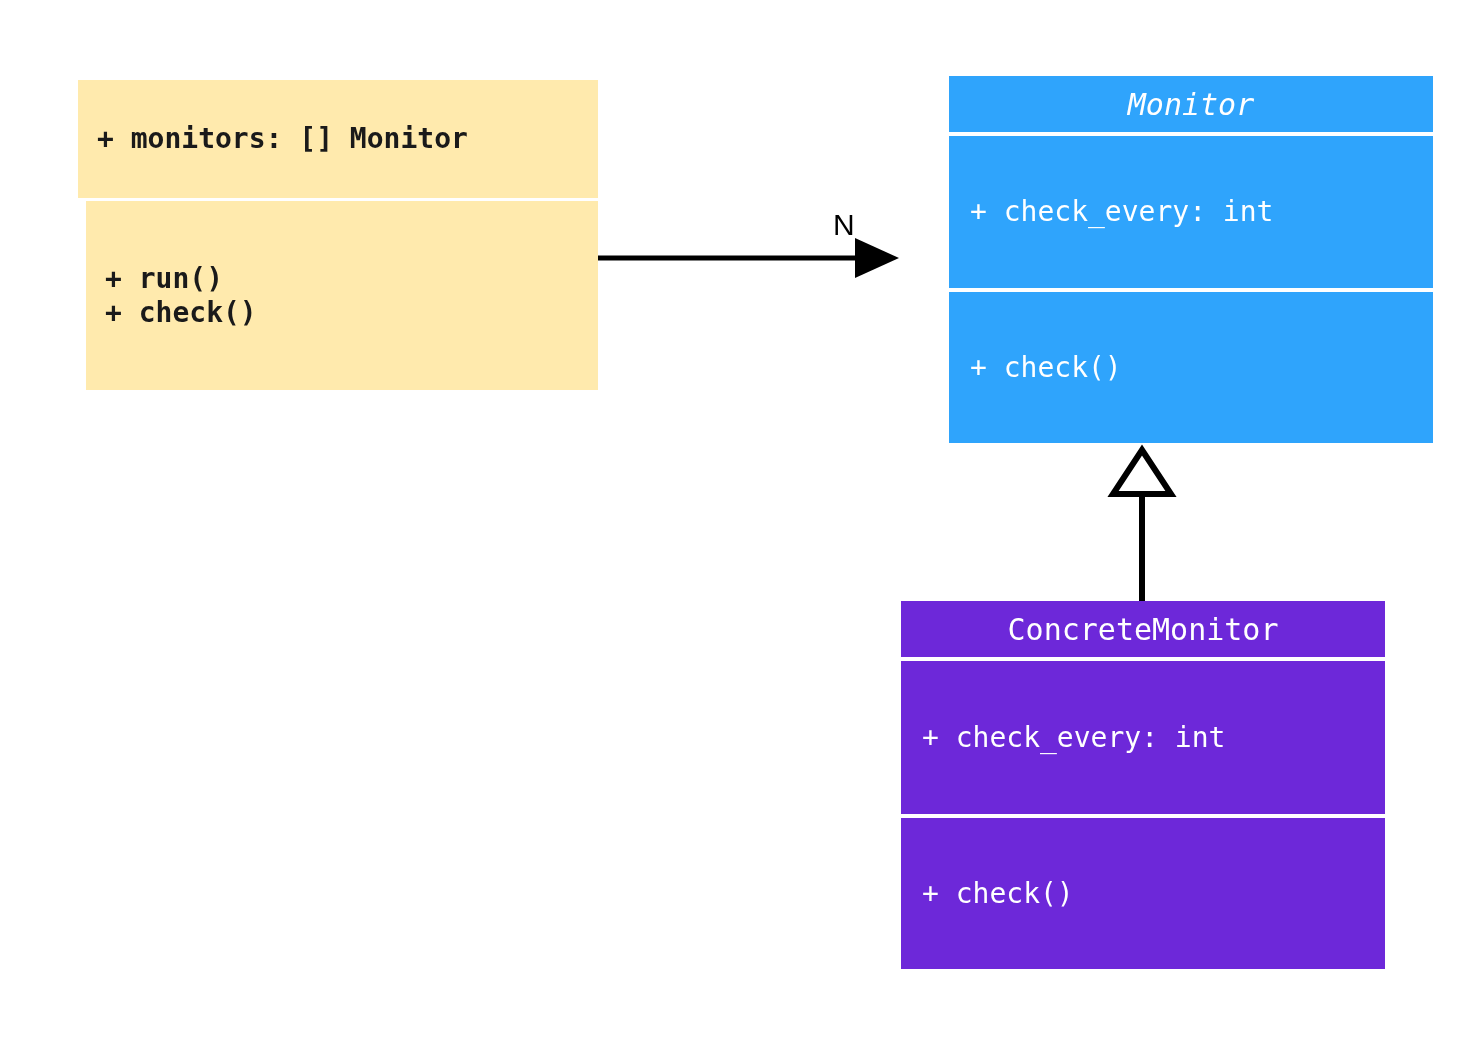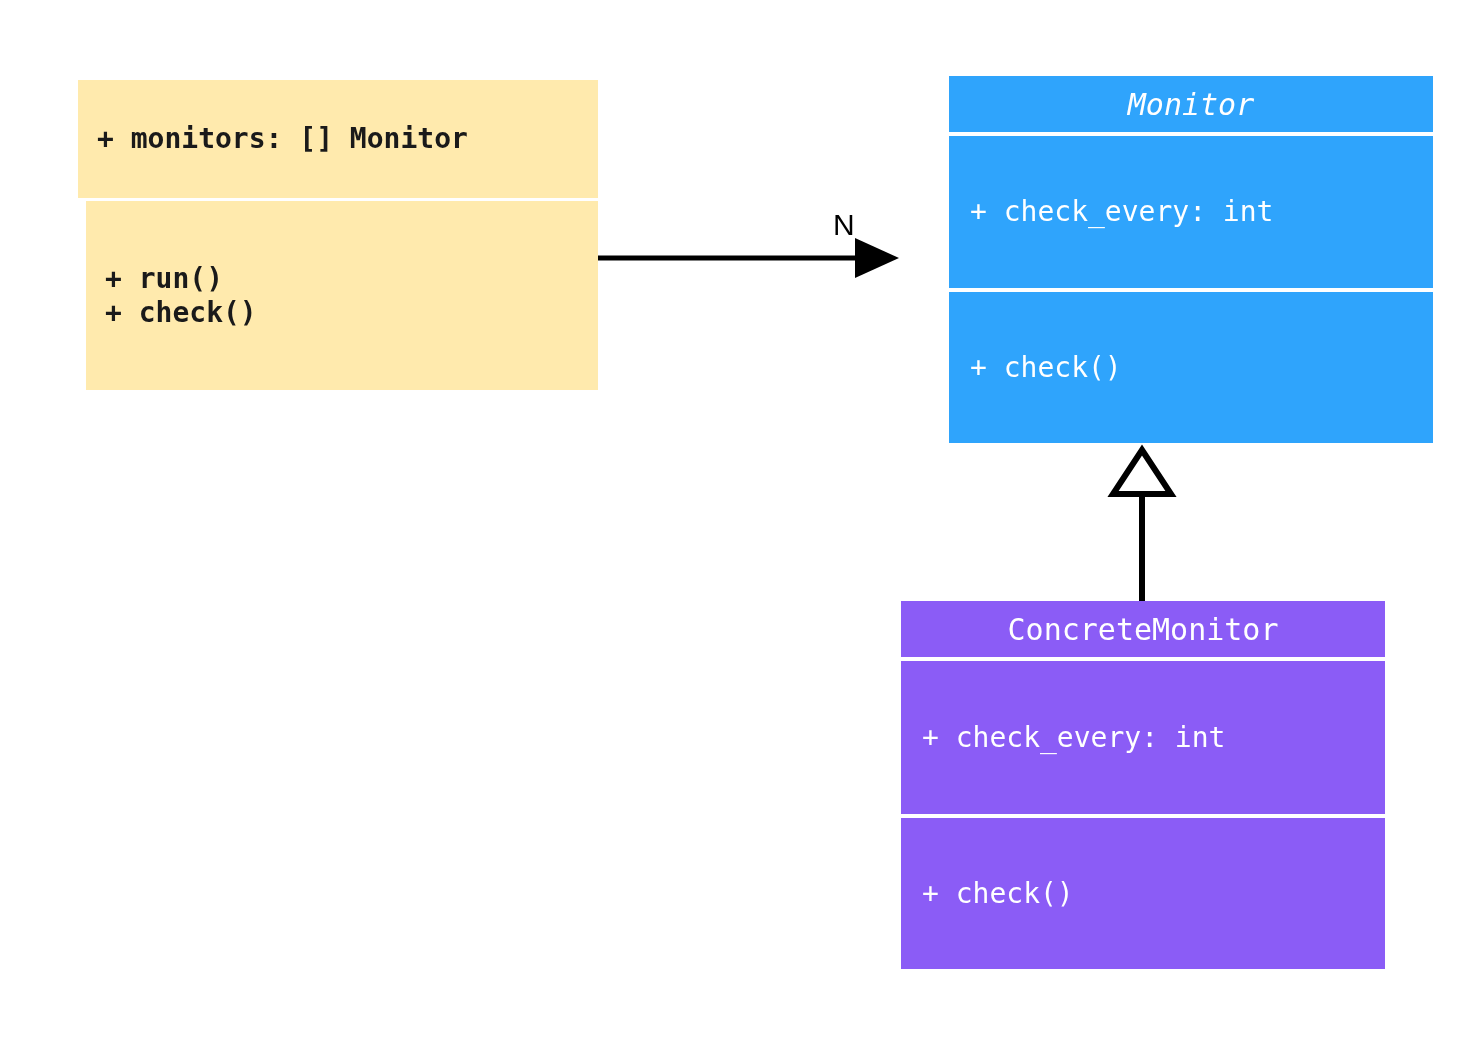--- a/index.html
+++ b/index.html
@@ -96,21 +96,21 @@
   #monitor-attrs   { height: 152px; }
   #monitor-methods { height: 151px; }
 
   
   #class-concretemonitor {
     left: 901px;
     top: 601px;
     width: 484px;
     height: 368px;
   }
-  #class-concretemonitor .uml-compartment { background: #8b5cf6; }
+  #class-concretemonitor .uml-compartment { background: #6d28d9; }
   #class-concretemonitor .uml-title {
     color: #ffffff;
     font-size: 30px;
     font-style: normal;
   }
   #class-concretemonitor .uml-member {
     color: #ffffff;
     font-size: 28px;
     padding-left: 21px;
   }

